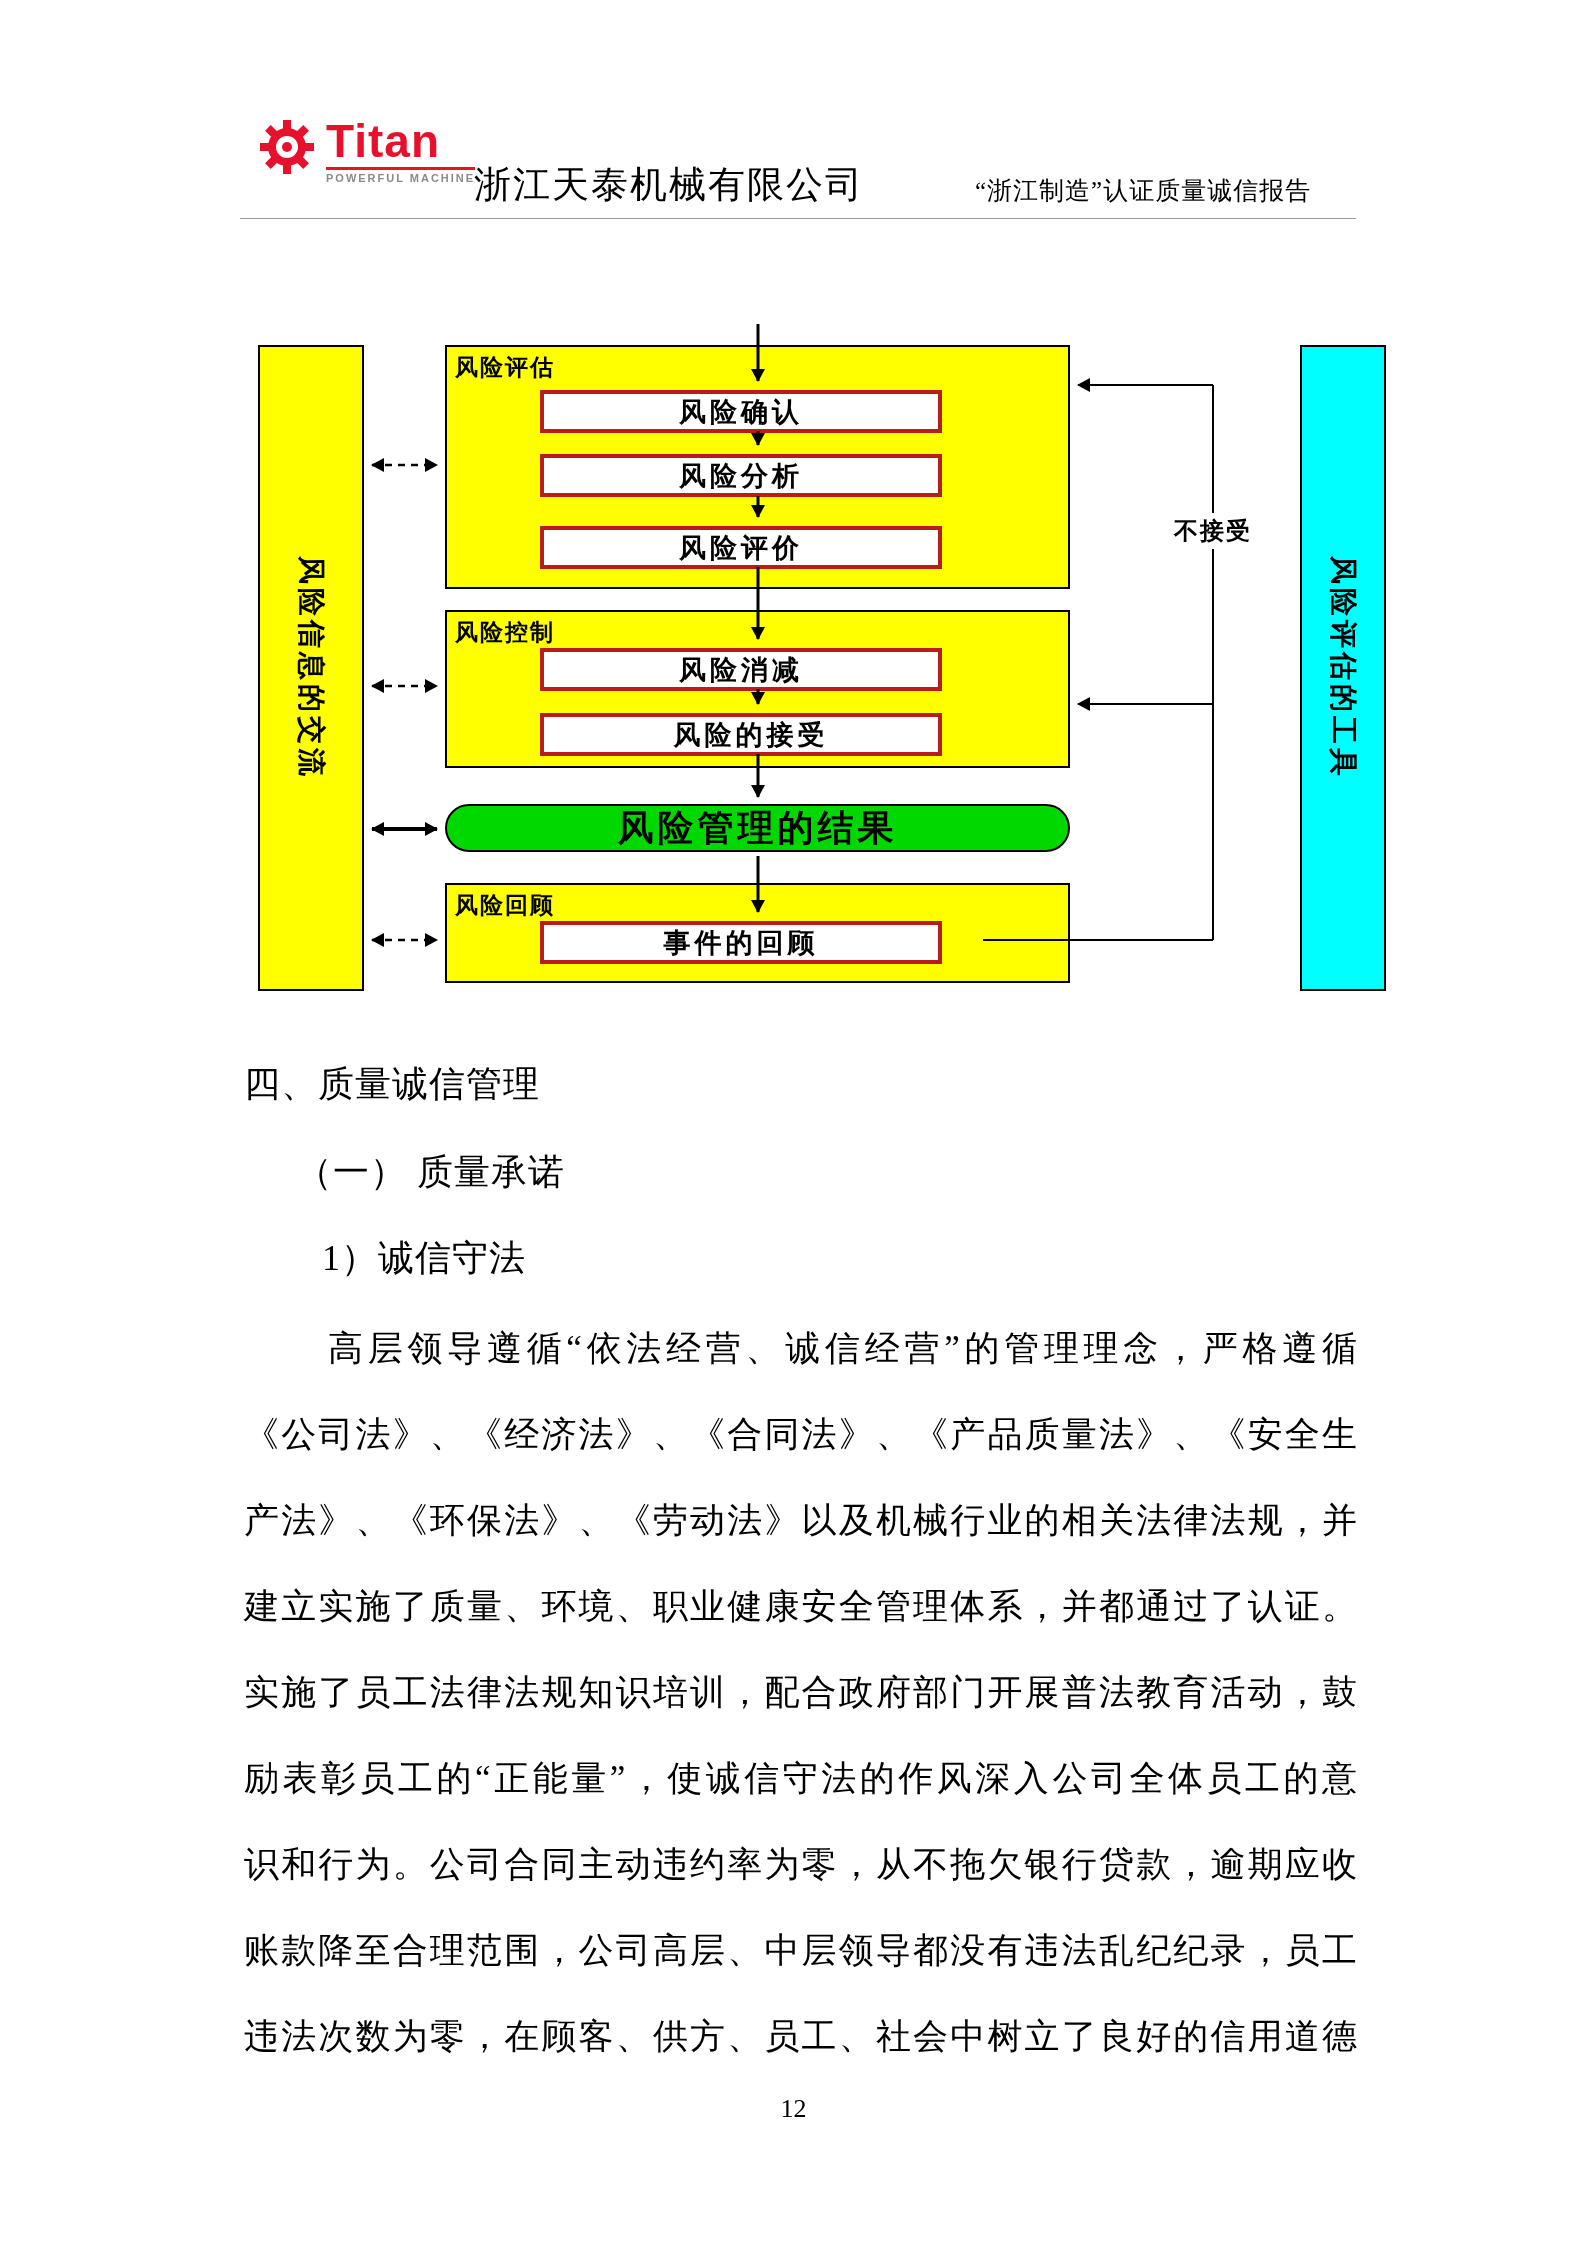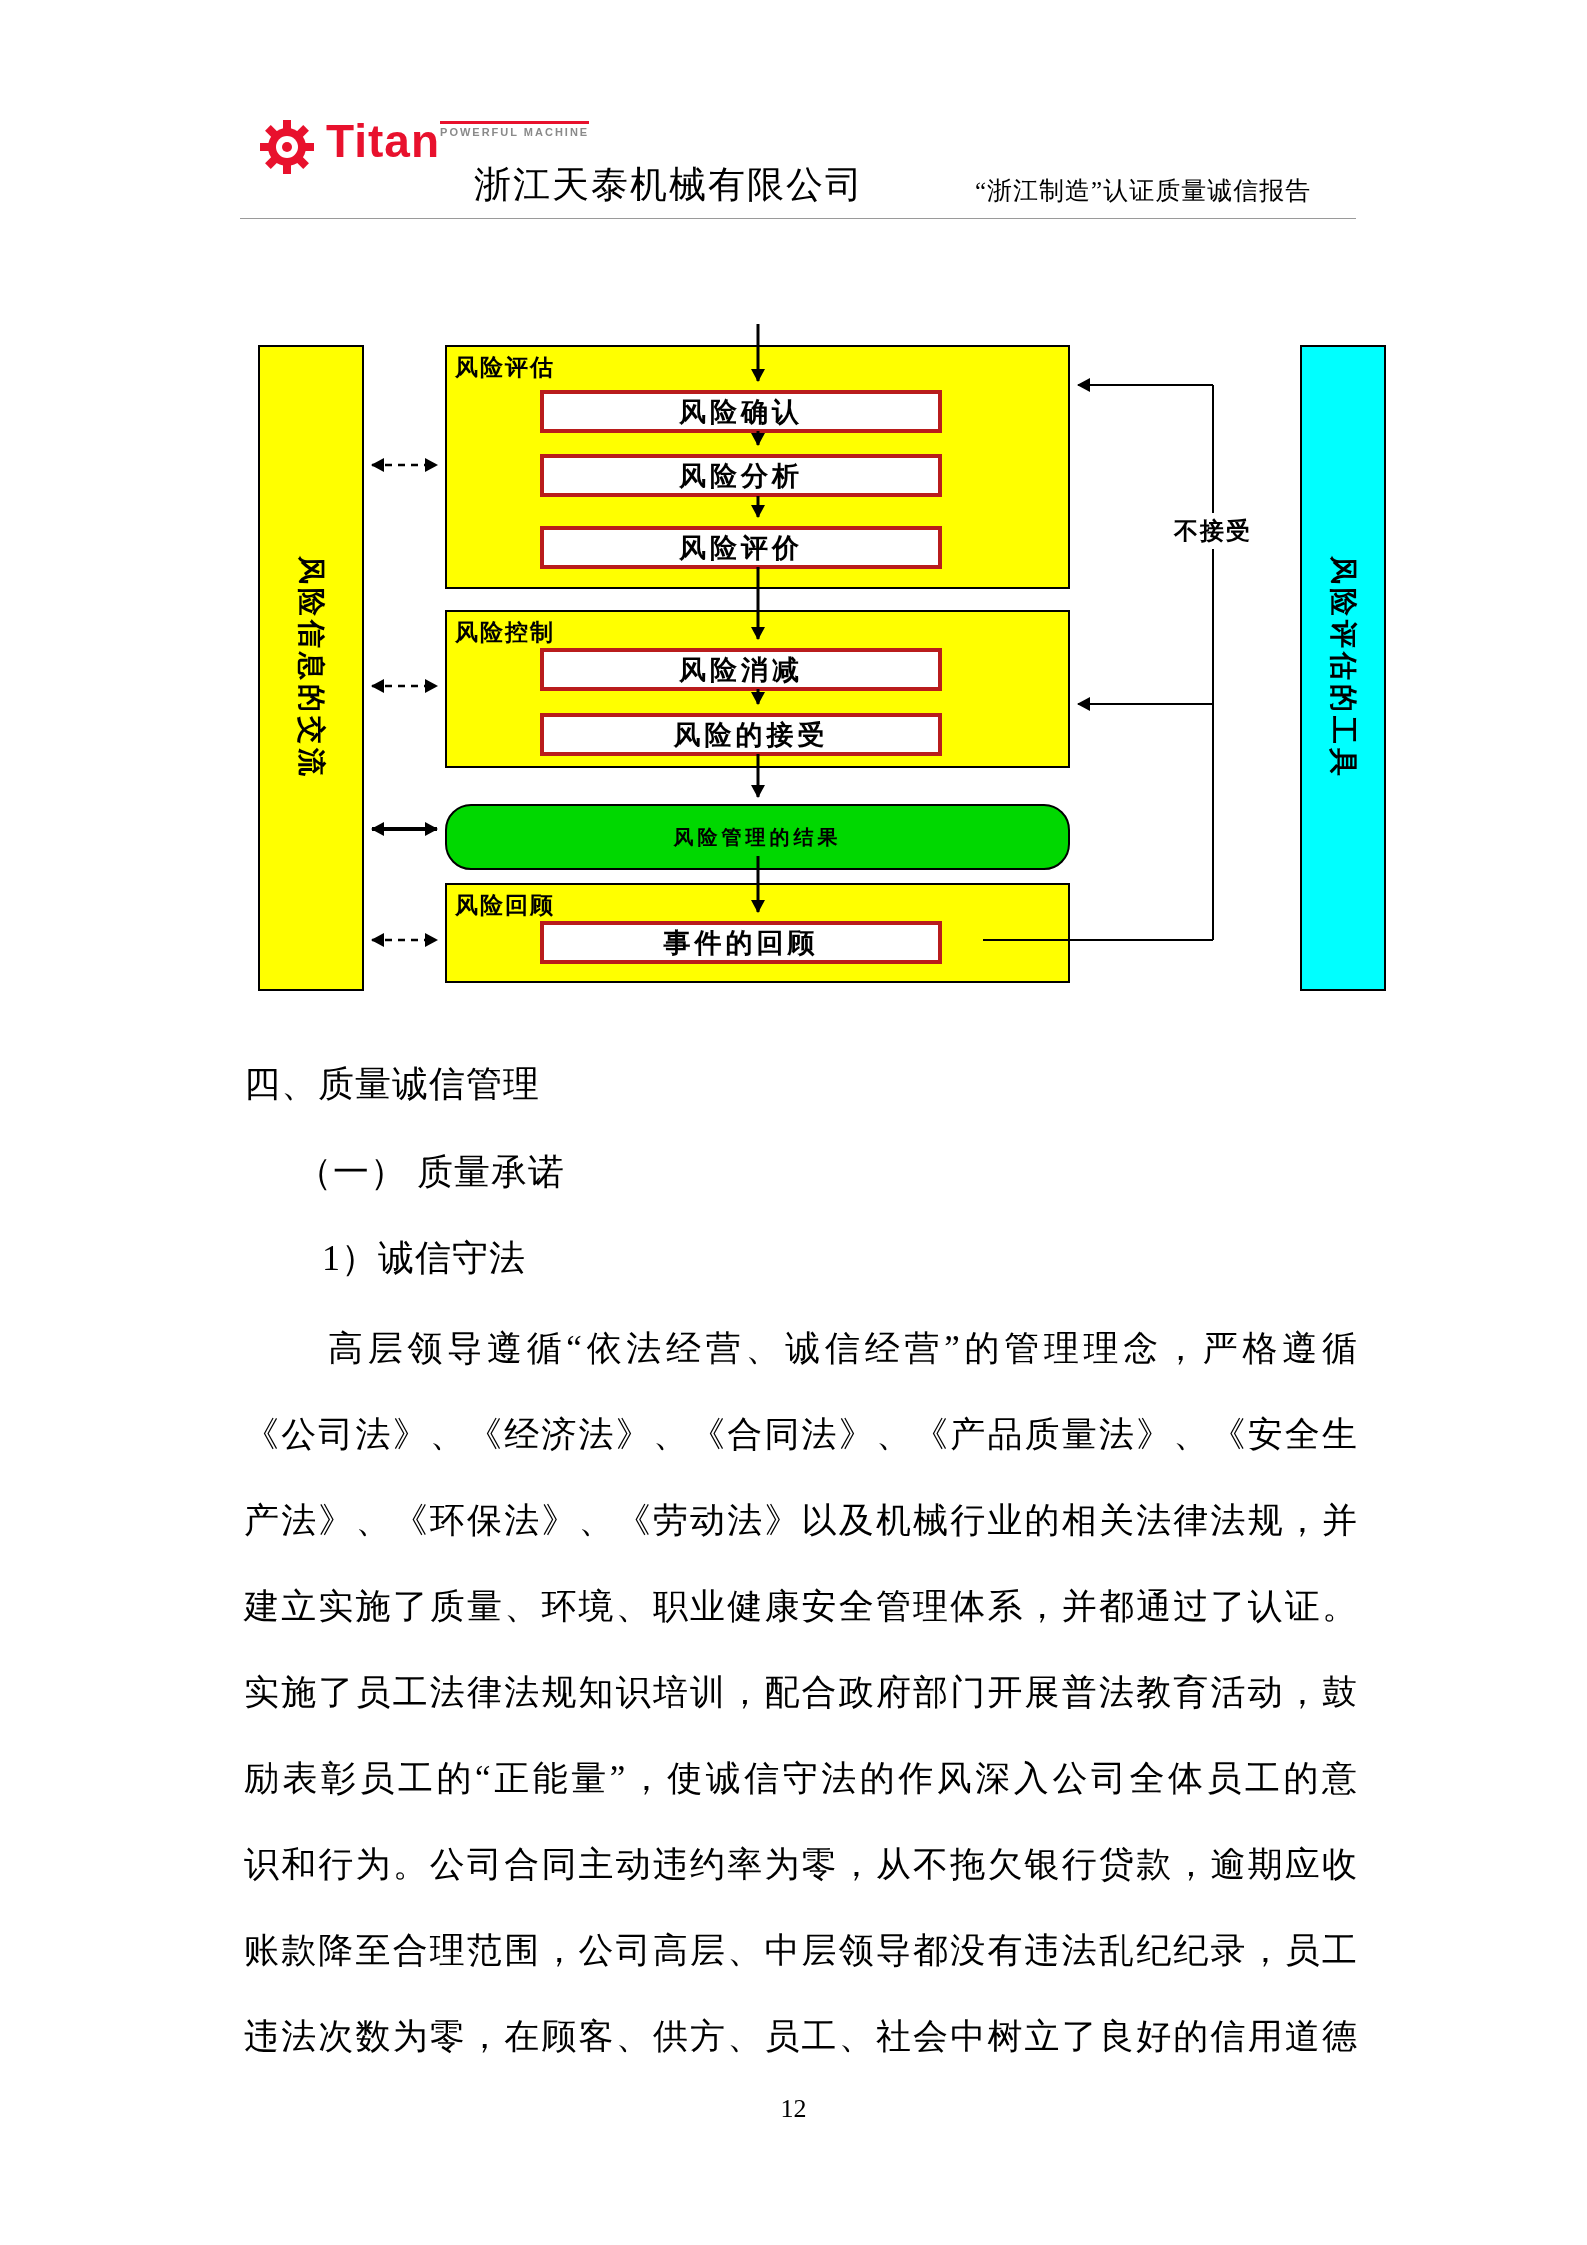--- a/index.html
+++ b/index.html
@@ -7,43 +7,43 @@
   .page {
     position:relative; width:1587px; height:2245px; margin:0 auto;
     background:#ffffff; color:#000;
     font-family:"Liberation Serif","DejaVu Serif",serif;
     overflow:hidden;
   }
 
   
   .logo { position:absolute; left:258px; top:118px; display:flex; align-items:flex-start; }
   .logo svg { display:block; }
-  .logo-text { margin-left:10px; display:flex; flex-direction:row; }
+  .logo-text { margin-left:10px; display:flex; flex-direction:column; }
   .brand {
     font-family:"Liberation Sans","DejaVu Sans",sans-serif;
     font-weight:bold; font-size:46px; line-height:46px; color:#e8112d; letter-spacing:1px;
   }
   .tagline {
     margin-top:3px; border-top:3px solid #e8112d; padding-top:2px;
     font-family:Liberation Sans, sans-serif;
     font-size:11px; letter-spacing:2px; color:#8a8a8a; font-weight:bold;
   }
   .company { position:absolute; left:474px; top:160px; font-size:37px; letter-spacing:2px; }
   .report-title { position:absolute; left:975px; top:174px; font-size:25px; letter-spacing:1px; }
   .header-rule { position:absolute; left:240px; top:218px; width:1116px; height:1px; background:#9a9a9a; }
 
   
   .flowchart { position:absolute; left:258px; top:265px; width:1130px; height:730px;
     font-family:"Liberation Sans","DejaVu Sans",sans-serif; }
   .node { position:absolute; display:flex; align-items:center; justify-content:center;
     border:2px solid #000; font-weight:bold; }
   .start-oval { left:187px; top:0; width:625px; height:57px; border-radius:30px;
     background:#ee1c25; font-size:28px; letter-spacing:4px; }
-  .result-oval { left:187px; top:539px; width:625px; height:66px; border-radius:26px;
-    background:#00d800; font-size:20px; letter-spacing:4px; }
+  .result-oval { left:187px; top:539px; width:625px; height:48px; border-radius:26px;
+    background:#00d800; font-size:36px; letter-spacing:4px; }
   .side-bar { position:absolute; top:80px; height:646px; border:2px solid #000;
     display:flex; align-items:center; justify-content:center; }
   .left-bar  { left:0; width:106px; background:#ffff00; }
   .right-bar { left:1042px; width:86px; background:#00ffff; }
   .vtext { transform:rotate(90deg); white-space:nowrap; font-weight:bold;
     font-size:28px; letter-spacing:4px; }
   .panel { position:absolute; left:187px; width:625px; background:#ffff00; border:2px solid #000; }
   .panel-assessment { top:80px;  height:244px; }
   .panel-control    { top:345px; height:158px; }
   .panel-review     { top:618px; height:100px; }

